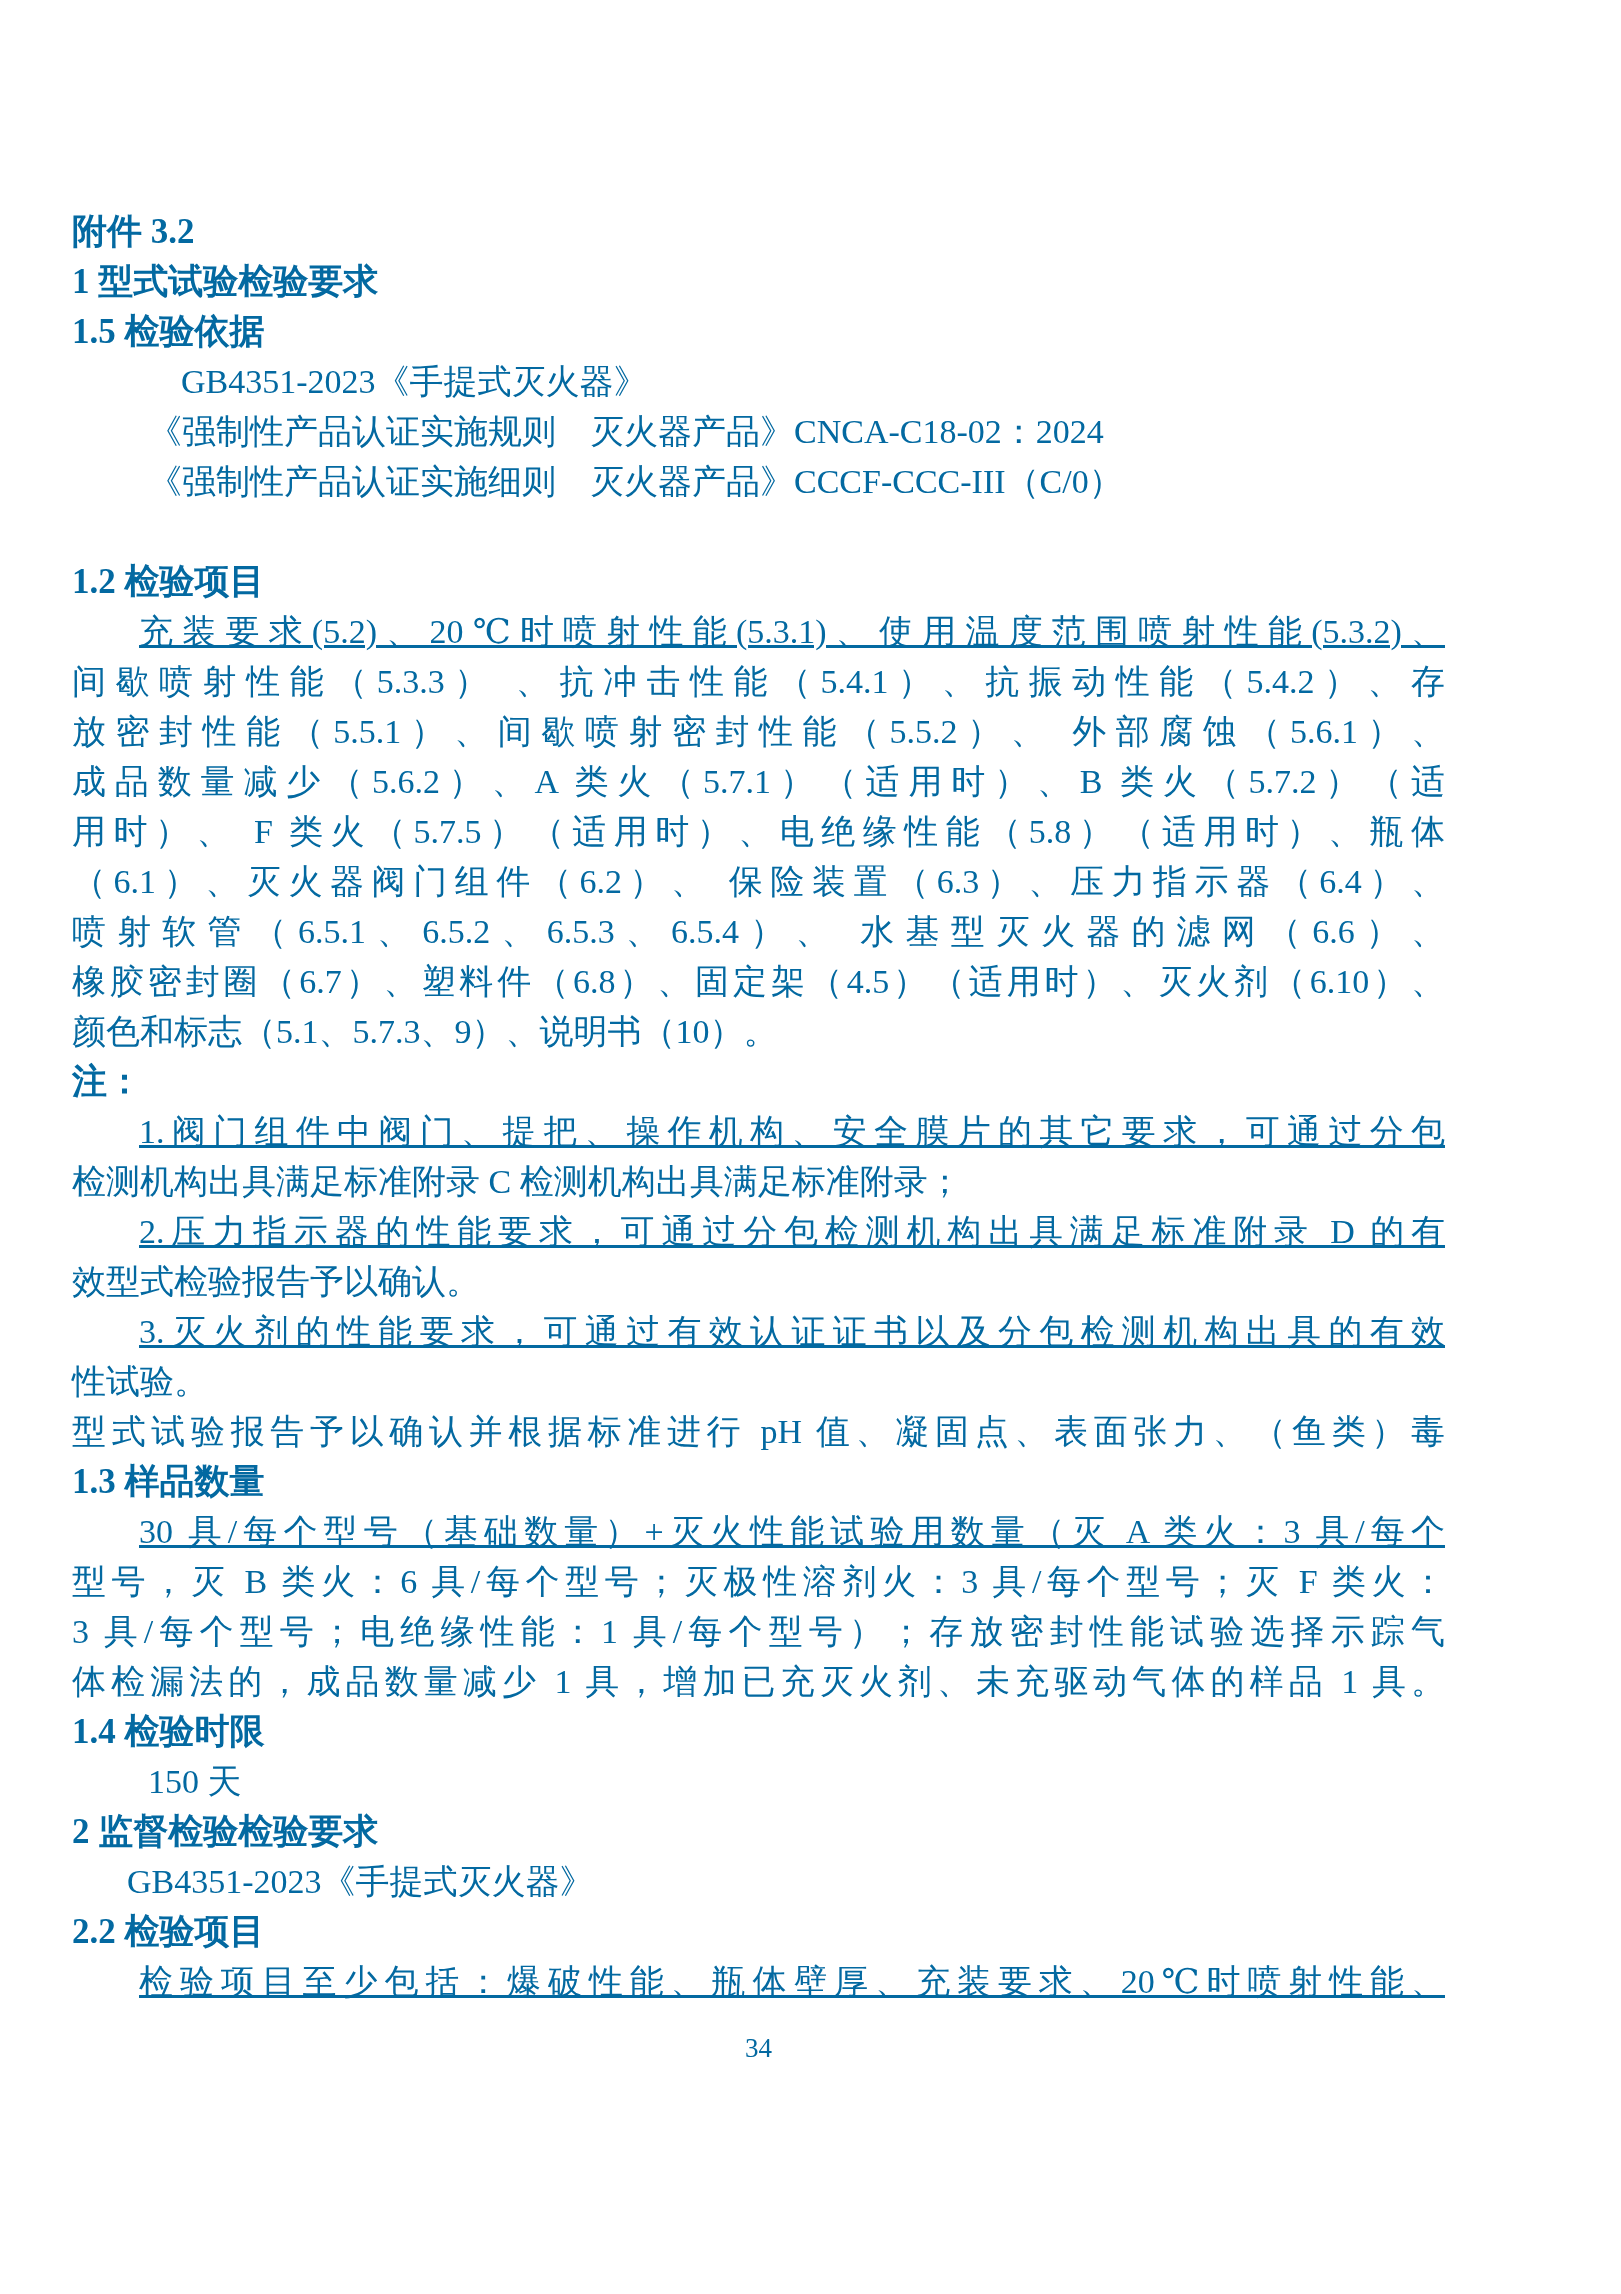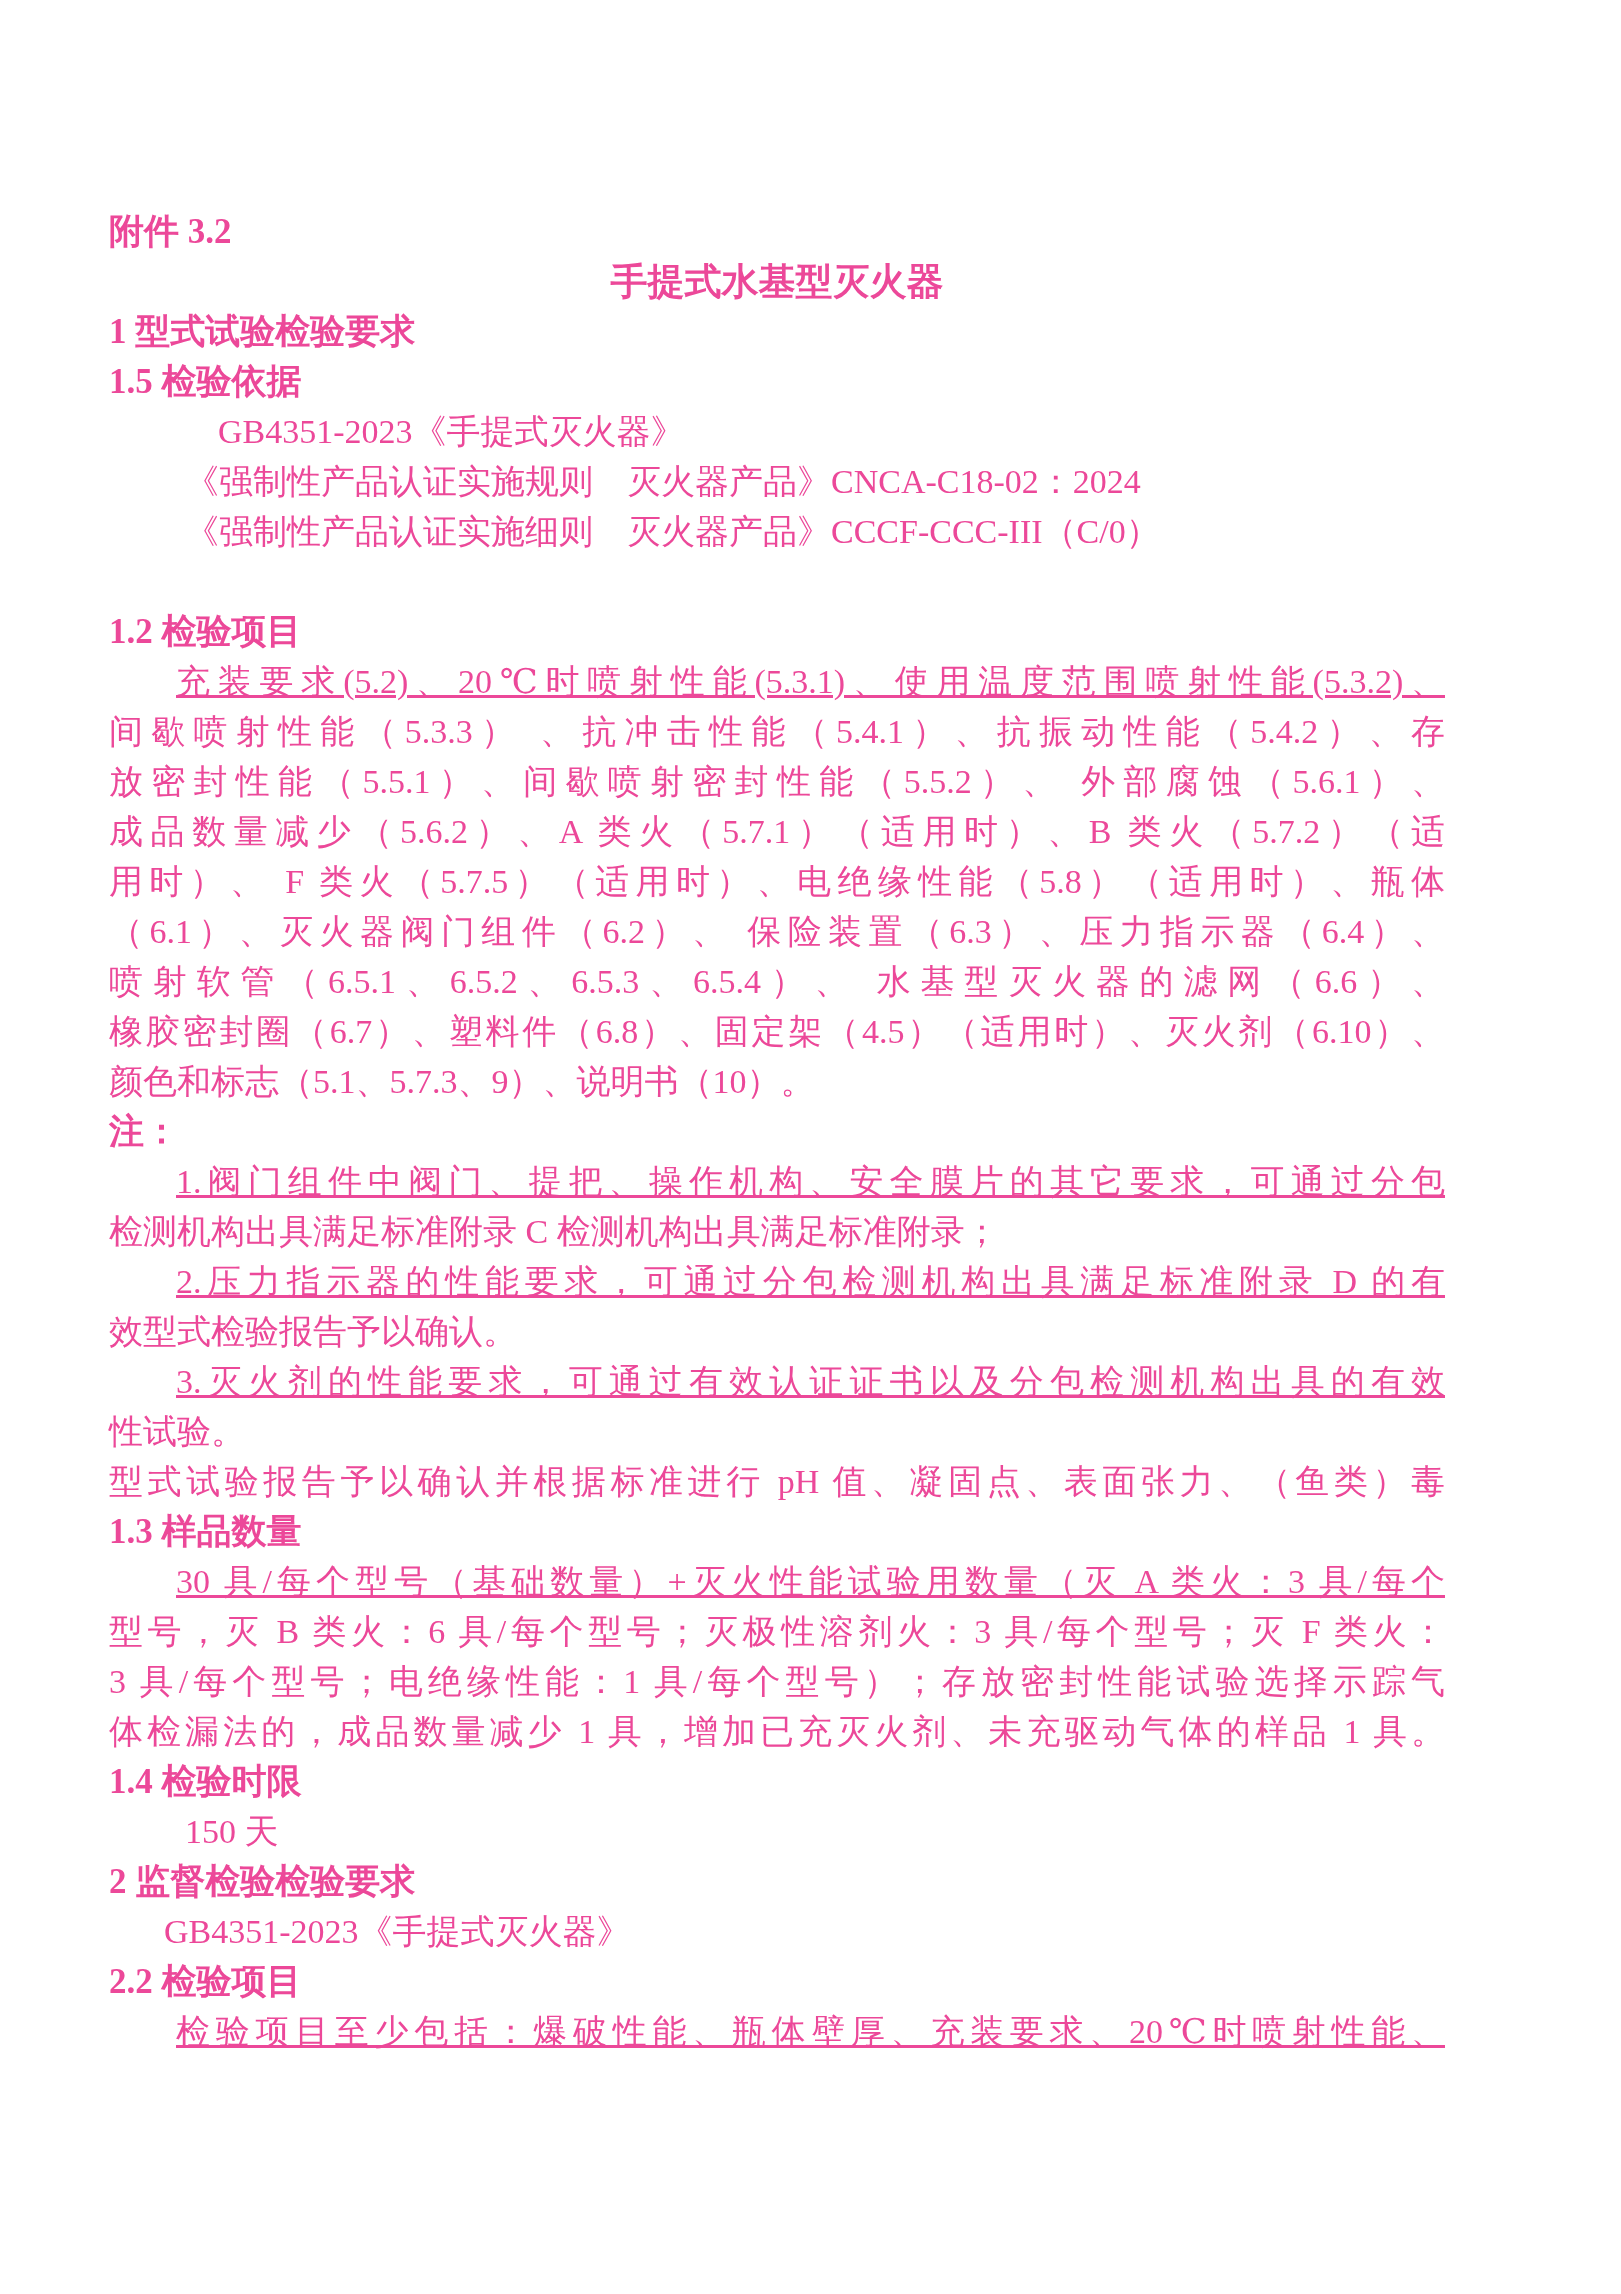--- a/index.html
+++ b/index.html
@@ -1,22 +1,22 @@
 <!DOCTYPE html>
 <html style="font-size:14.5px"><head>
 <meta charset="utf-8">
 <style>
   html,body{margin:0;padding:0;background:#ffffff;}
   .page{
     position:relative;
     width:1622px;height:2089px;
     background:#ffffff;
     box-sizing:border-box;
-    padding:207px 177px 0 109px;
-    color:#ec4899;
+    padding:207px 177px 0 72px;
+    color:#0369a1;
     font-family:"Liberation Serif","DejaVu Serif",serif;
     overflow:hidden;
   }
   .ln{
     height:50px;line-height:50px;
     font-size:34px;
     white-space:pre-wrap;
   }
   .blank{height:50px;}
   .h{
@@ -45,21 +45,20 @@
     line-height:33px;
   }
 </style>
 </head>
 <body>
 
 <div class="page">
 
   <div class="ln h">附件 3.2</div>
 
-  <div class="ln doc-title">手提式水基型灭火器</div>
 
   <div class="ln h">1 型式试验检验要求</div>
 
   <div class="ln h">1.5 检验依据</div>
 
   <div class="ln ind-3em">GB4351-2023《手提式灭火器》</div>
   <div class="ln ind-ref">《强制性产品认证实施规则　灭火器产品》CNCA-C18-02：2024</div>
   <div class="ln ind-ref">《强制性产品认证实施细则　灭火器产品》CCCF-CCC-III（C/0）</div>
 
   <div class="blank"></div>

